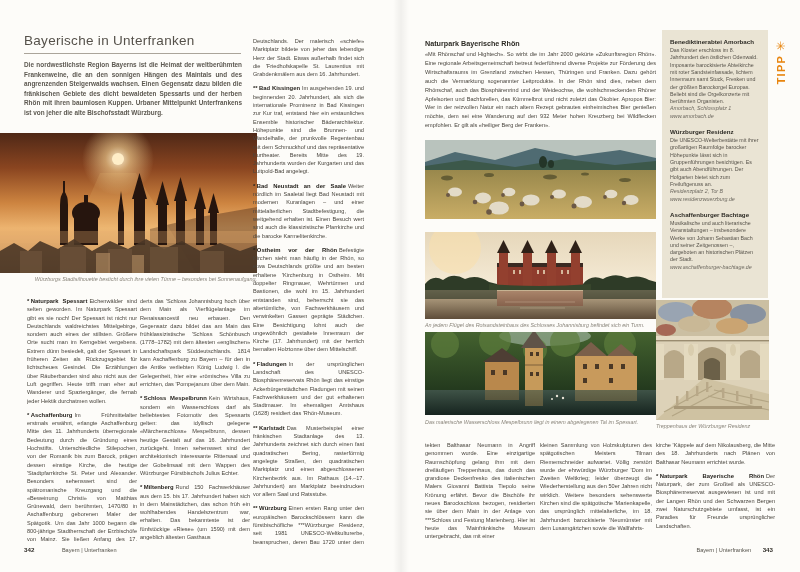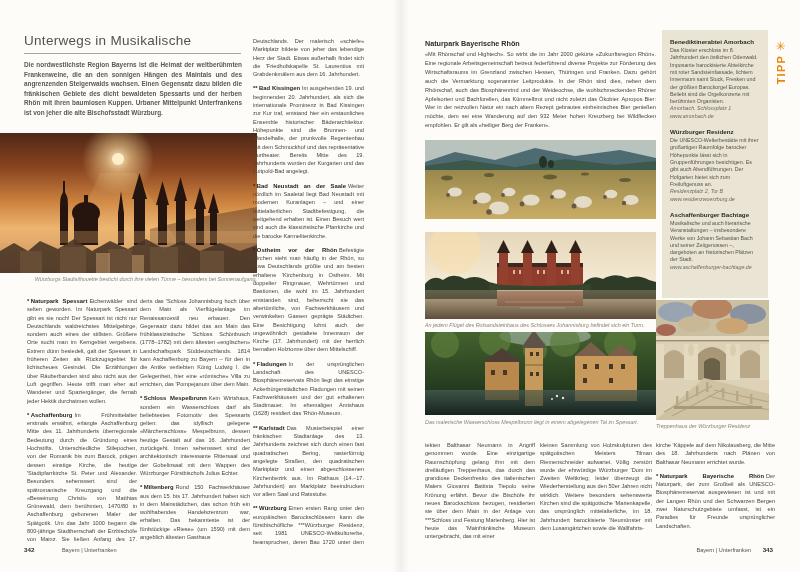--- a/index.html
+++ b/index.html
@@ -37,21 +37,21 @@
   
   .footer{font-size:5.6px;color:#55524b;}
   .pagenum{font-weight:bold;font-size:6.2px;color:#2f2c27;}
   svg{display:block;}
 </style>
 </head>
 <body>
 
 <div class="spread">
 
-  <div class="abs title">Unterwegs in Musikalische</div>
+  <div class="abs title">Bayerische in Unterfranken</div>
   <div class="abs title-rule"></div>
   <div class="abs intro">Die nordwestlichste Region Bayerns ist die Heimat der weltberühmten Frankenweine, die an den sonnigen Hängen des Maintals und des angrenzenden Steigerwalds wachsen. Einen Gegensatz dazu bilden die fränkischen Gebiete des dicht bewaldeten Spessarts und der herben Rhön mit ihren baumlosen Kuppen. Urbaner Mittelpunkt Unterfrankens ist von jeher die alte Bischofsstadt Würzburg.</div>
 
   <div class="abs" style="left:0;top:133px;width:257px;height:140px;">
     <svg width="257" height="140" viewBox="0 0 257 140">
       <defs>
         <linearGradient id="wsky" x1="0" y1="0" x2="0" y2="1">
           <stop offset="0" stop-color="#4f2817"></stop>
             <stop offset=".25" stop-color="#8a4520"></stop>
           <stop offset=".5" stop-color="#cd8440"></stop>

